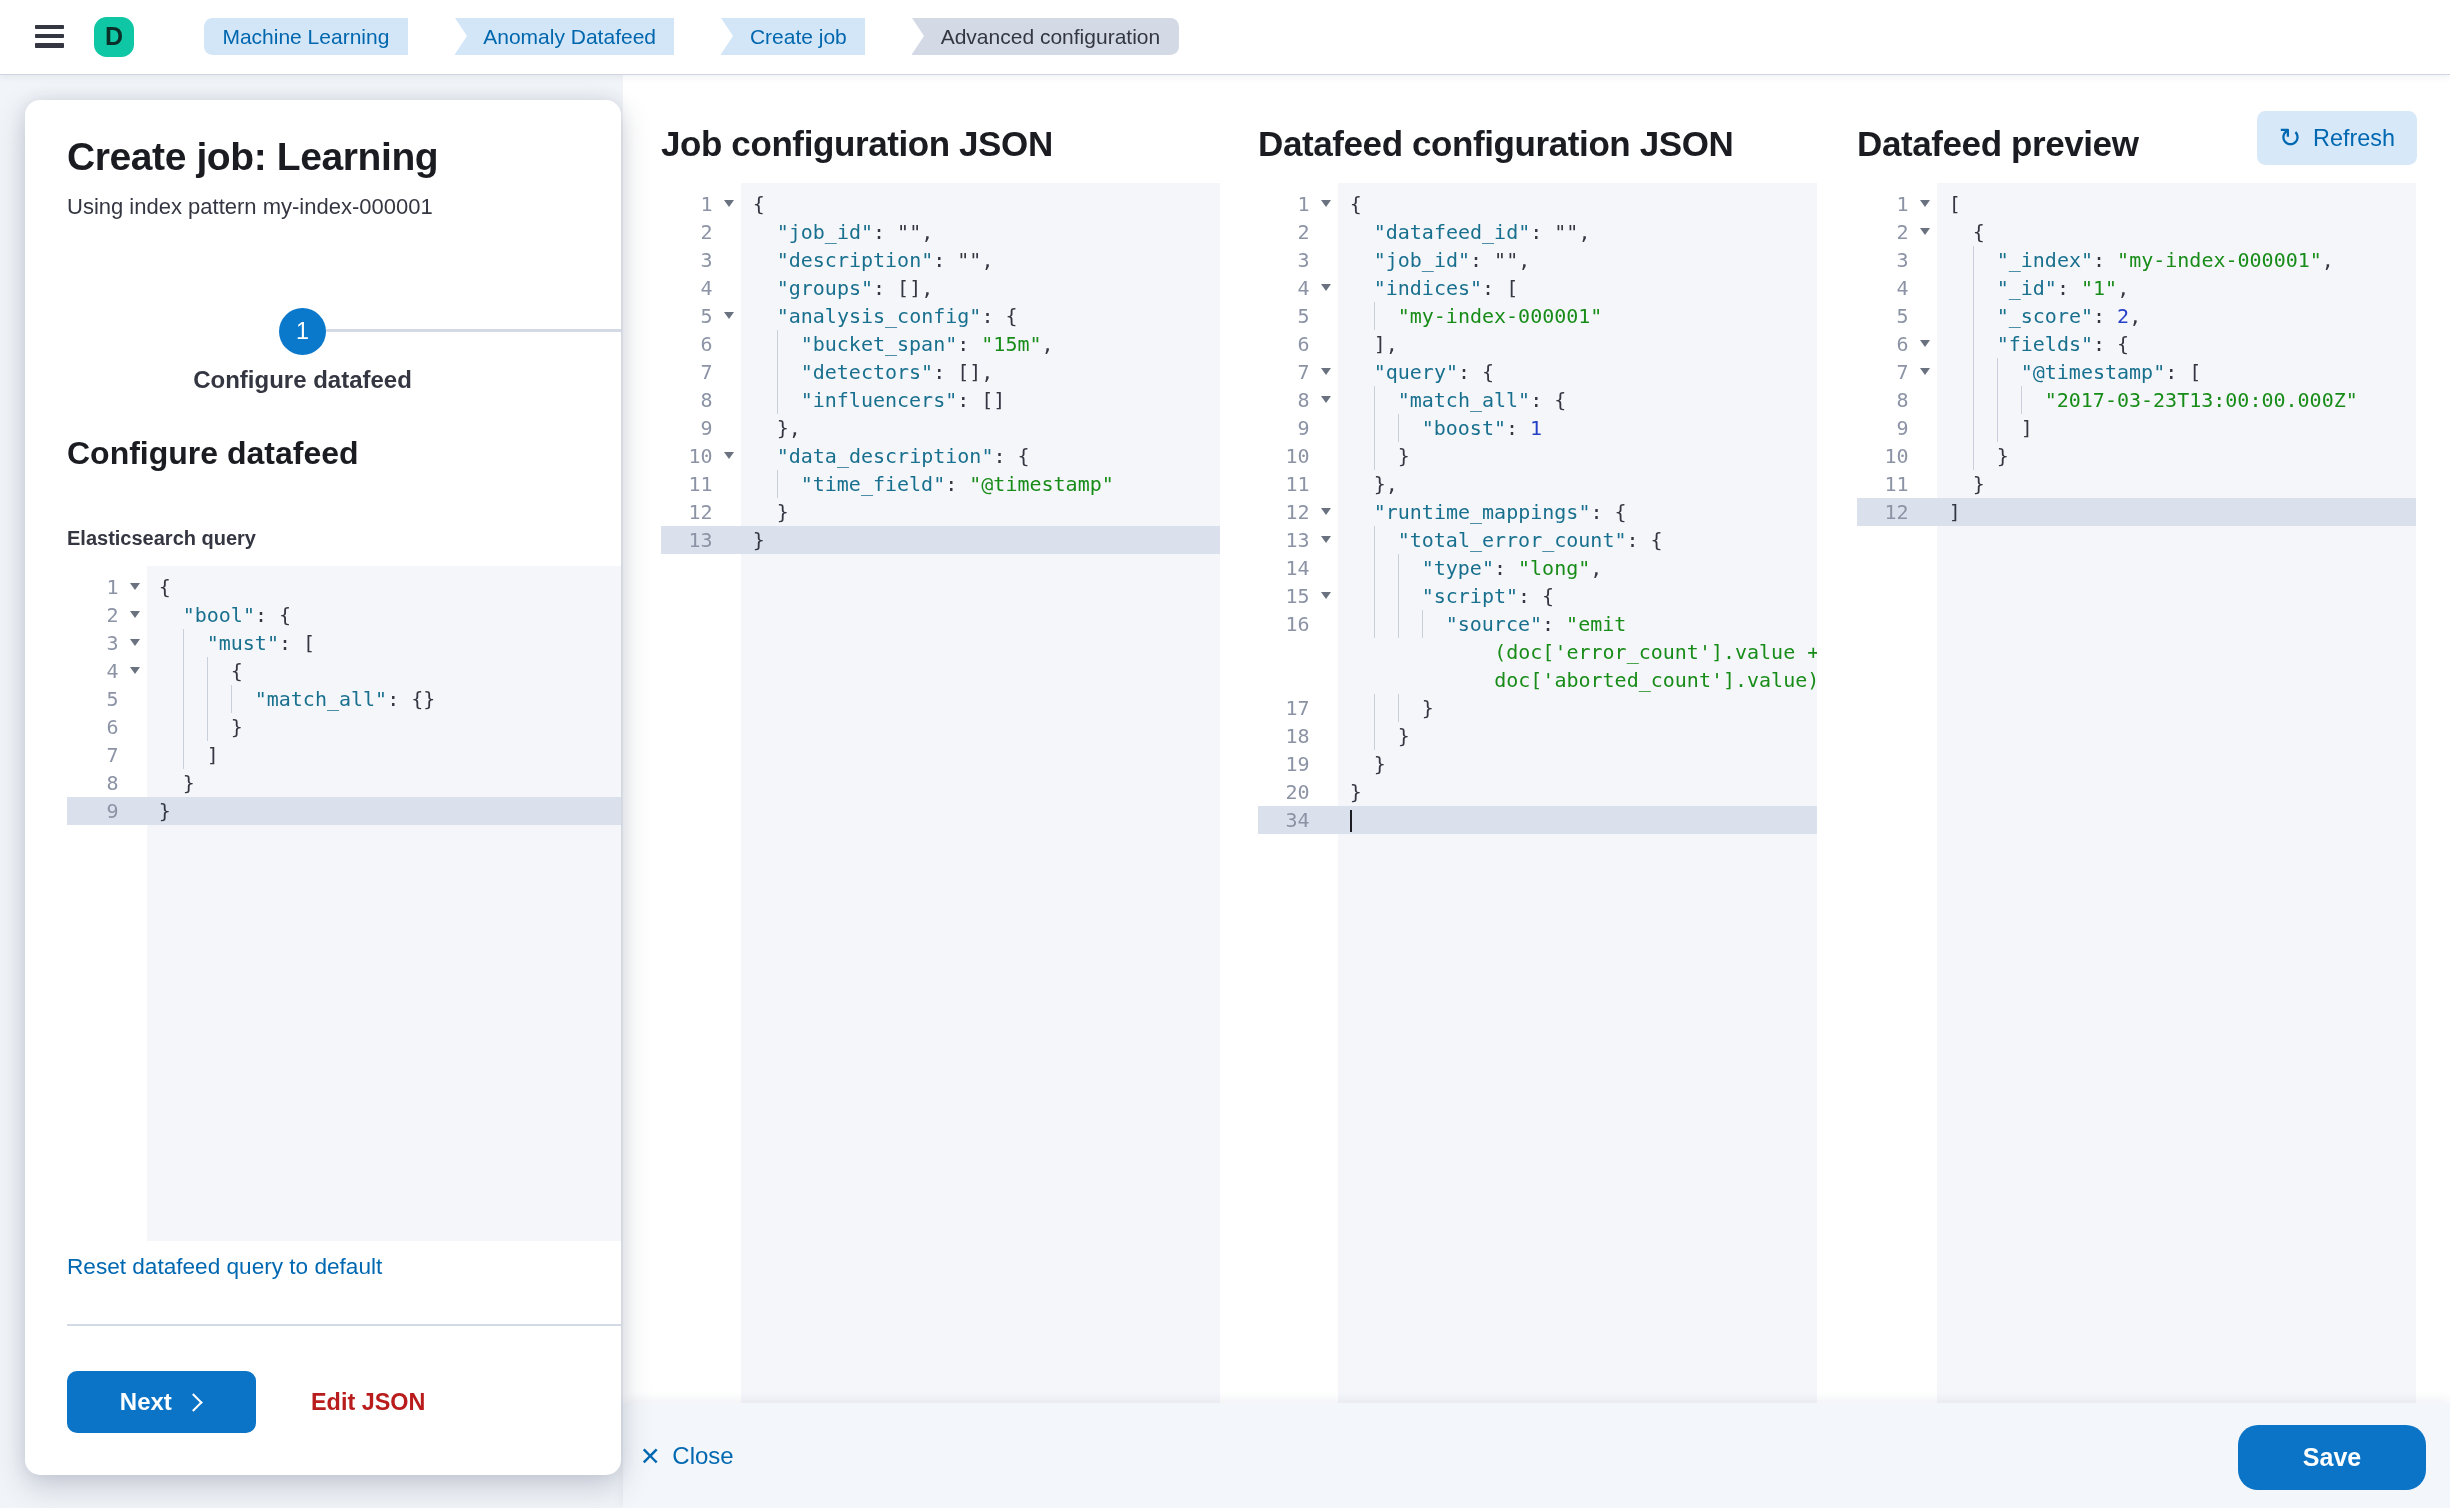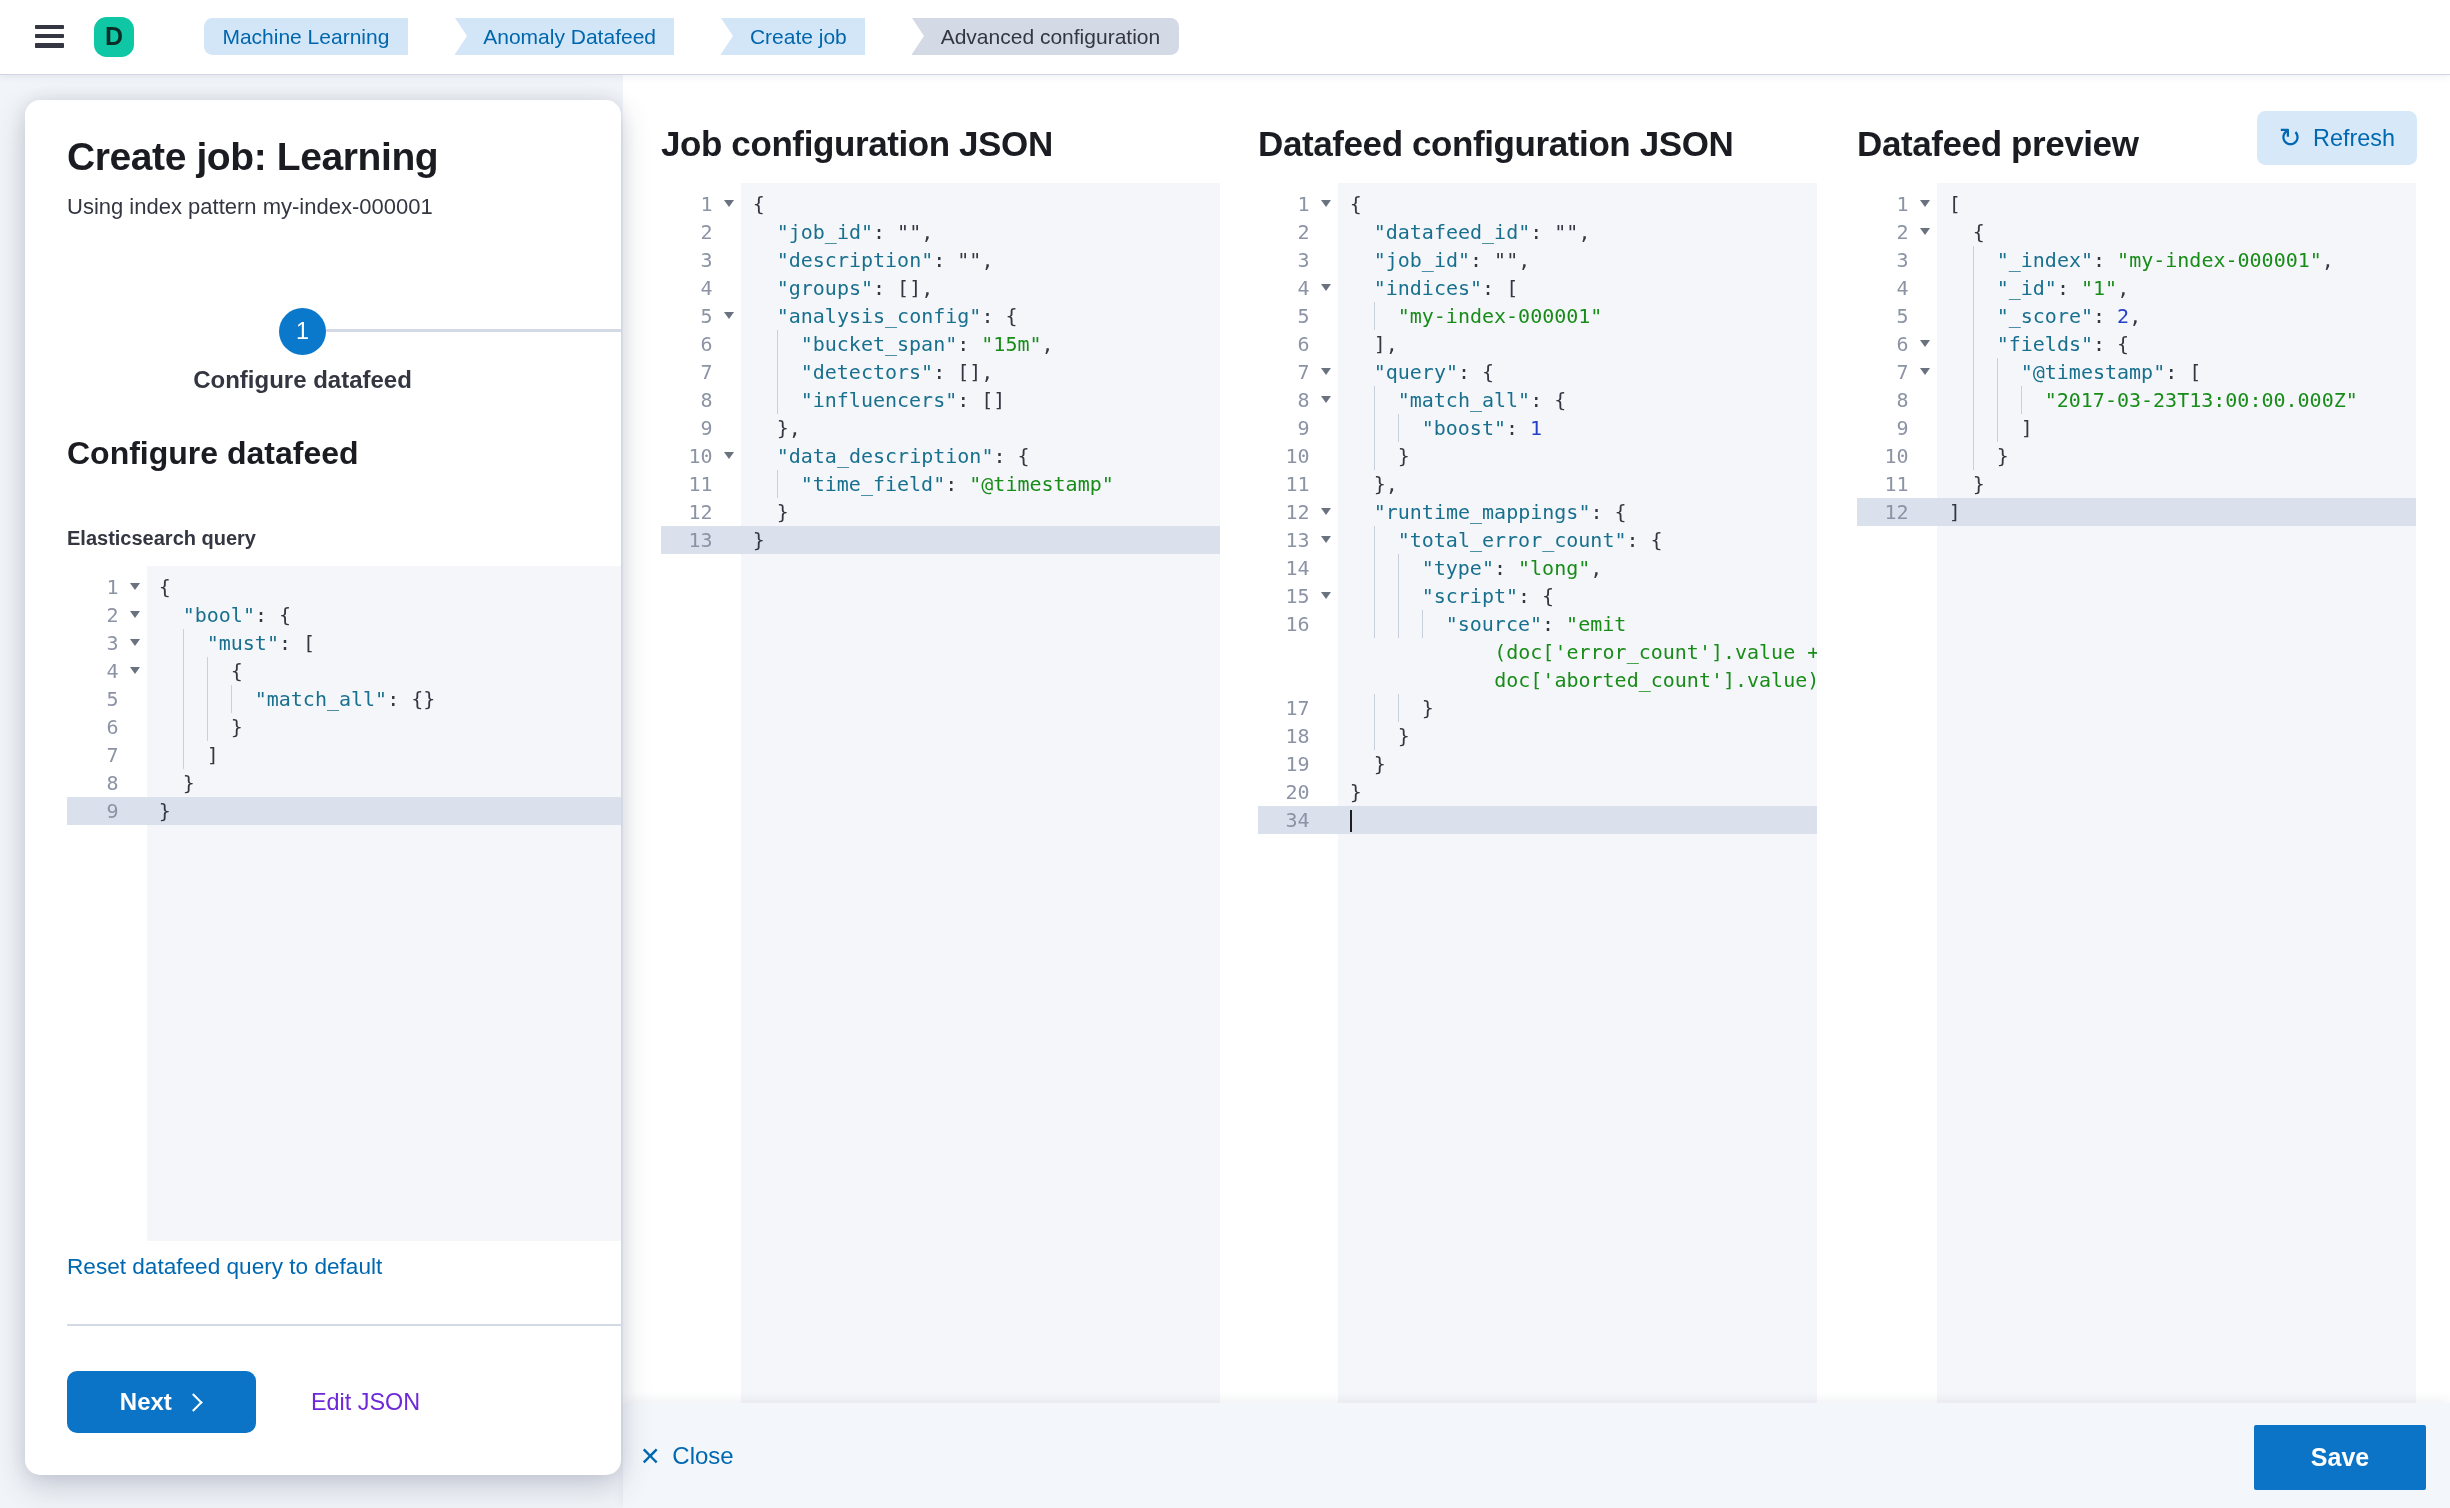--- a/index.html
+++ b/index.html
@@ -33,21 +33,21 @@
   .step-circle{position:absolute;left:254px;top:208px;width:47px;height:47px;border-radius:50%;background:#0b79cb;color:#fff;display:flex;align-items:center;justify-content:center;font-size:23.4px;font-weight:500;z-index:2;}
   .step-line{position:absolute;left:301px;top:229px;width:295px;height:2.5px;background:#d3dae6;}
   .step-label{position:absolute;left:152px;top:266px;width:251px;text-align:center;font-size:24px;font-weight:700;color:#343741;}
   .section-heading{position:absolute;left:42px;top:335px;font-size:32px;font-weight:700;color:#1a1c21;}
   .query-label{position:absolute;left:42px;top:427px;font-size:20px;font-weight:700;color:#343741;}
   .reset-link{position:absolute;left:42px;top:1154px;font-size:22.6px;font-weight:500;color:#0068b1;cursor:pointer;}
   .fly-divider{position:absolute;left:42px;top:1224px;width:554px;height:1.7px;background:#d3dae6;}
   .next-btn{position:absolute;left:42px;top:1271px;width:189px;height:62px;border-radius:10px;background:#0b74c6;color:#fff;
             display:flex;align-items:center;justify-content:center;font-size:24px;font-weight:600;cursor:pointer;}
   .next-chevron{width:11px;height:11px;border-top:2.5px solid #fff;border-right:2.5px solid #fff;transform:rotate(45deg);margin-left:15px;margin-right:3.3px;}
-  .editjson-link{position:absolute;left:286px;top:1271px;height:62px;display:flex;align-items:center;font-size:23.4px;font-weight:400;color:#6d28d9;cursor:pointer;}
+  .editjson-link{position:absolute;left:286px;top:1271px;height:62px;display:flex;align-items:center;font-size:23.4px;font-weight:700;color:#b91c1c;cursor:pointer;}
 
   
   .editor{position:absolute;background:linear-gradient(90deg,#ffffff 0px,#ffffff 80px,#f4f6fa 80px,#f4f6fa 100%);
           font-family:"DejaVu Sans Mono",monospace;font-size:20px;line-height:28px;color:#343741;overflow:hidden;padding-top:6.7px;box-sizing:border-box;}
   .ed-es{left:42px;top:466px;width:554px;height:675px;}
   .ed-col{top:183px;width:559px;height:1221px;}
   .crow{display:flex;min-height:28px;}
   .crow.hl{background:#dbe1ec;}
   .gut{flex:0 0 80px;box-sizing:border-box;text-align:right;padding-right:28.5px;color:#8b93a5;position:relative;}
   .fold{position:absolute;right:6.7px;top:10px;width:0;height:0;border-left:5.9px solid transparent;border-right:5.9px solid transparent;border-top:7.5px solid #6a7280;cursor:pointer;}
@@ -65,21 +65,21 @@
   .h-col1{left:661px;}  .h-col2{left:1258px;}  .h-col3{left:1857px;}
   .e-col1{left:661px;}  .e-col2{left:1258px;}  .e-col3{left:1857px;}
   .refresh-btn{position:absolute;top:111px;right:33px;height:54px;padding:0 22px;border-radius:8.4px;background:#d7e8f9;color:#0068b1;
                display:flex;align-items:center;font-size:23.4px;font-weight:500;cursor:pointer;}
   .refresh-icon{font-size:27px;margin-right:11.7px;line-height:1;}
 
   
   .bottombar{position:absolute;left:623px;top:1403px;width:1827px;height:106px;background:#f3f6fa;box-shadow:0 -3.3px 10px rgba(100,110,140,.10);z-index:10;}
   .close-link{position:absolute;left:16.7px;top:0;height:106px;display:flex;align-items:center;font-size:24px;font-weight:500;color:#0068b1;cursor:pointer;}
   .close-x{font-size:25px;margin-right:11.7px;line-height:1;}
-  .save-btn{position:absolute;right:24px;top:22px;width:172px;height:65px;border-radius:2px;background:#0b74c6;color:#fff;
+  .save-btn{position:absolute;right:24px;top:22px;width:188px;height:65px;border-radius:20px;background:#0b74c6;color:#fff;
             display:flex;align-items:center;justify-content:center;font-size:25px;font-weight:600;cursor:pointer;}
 </style>
 </head>
 <body>
 
 <div id="app">
 
   <div class="bg-left"></div>
 
   <div class="topbar">

